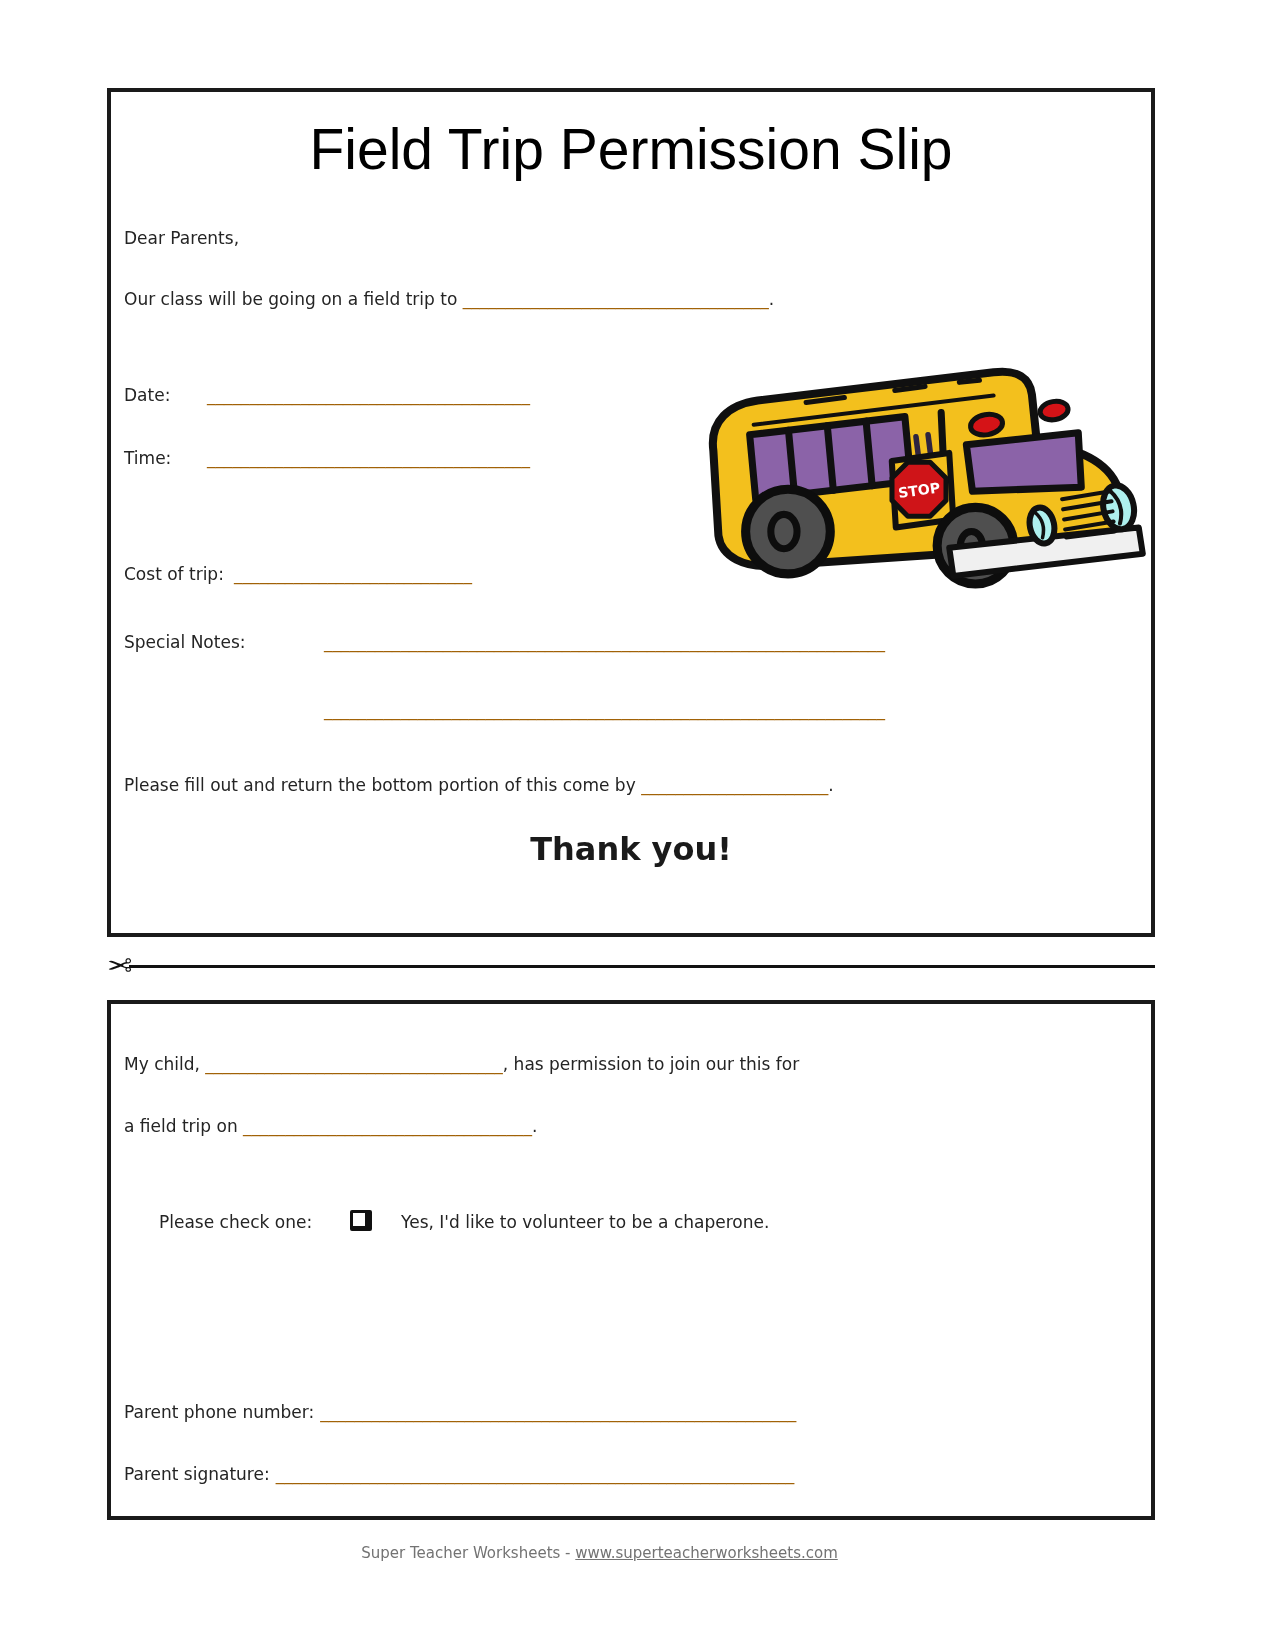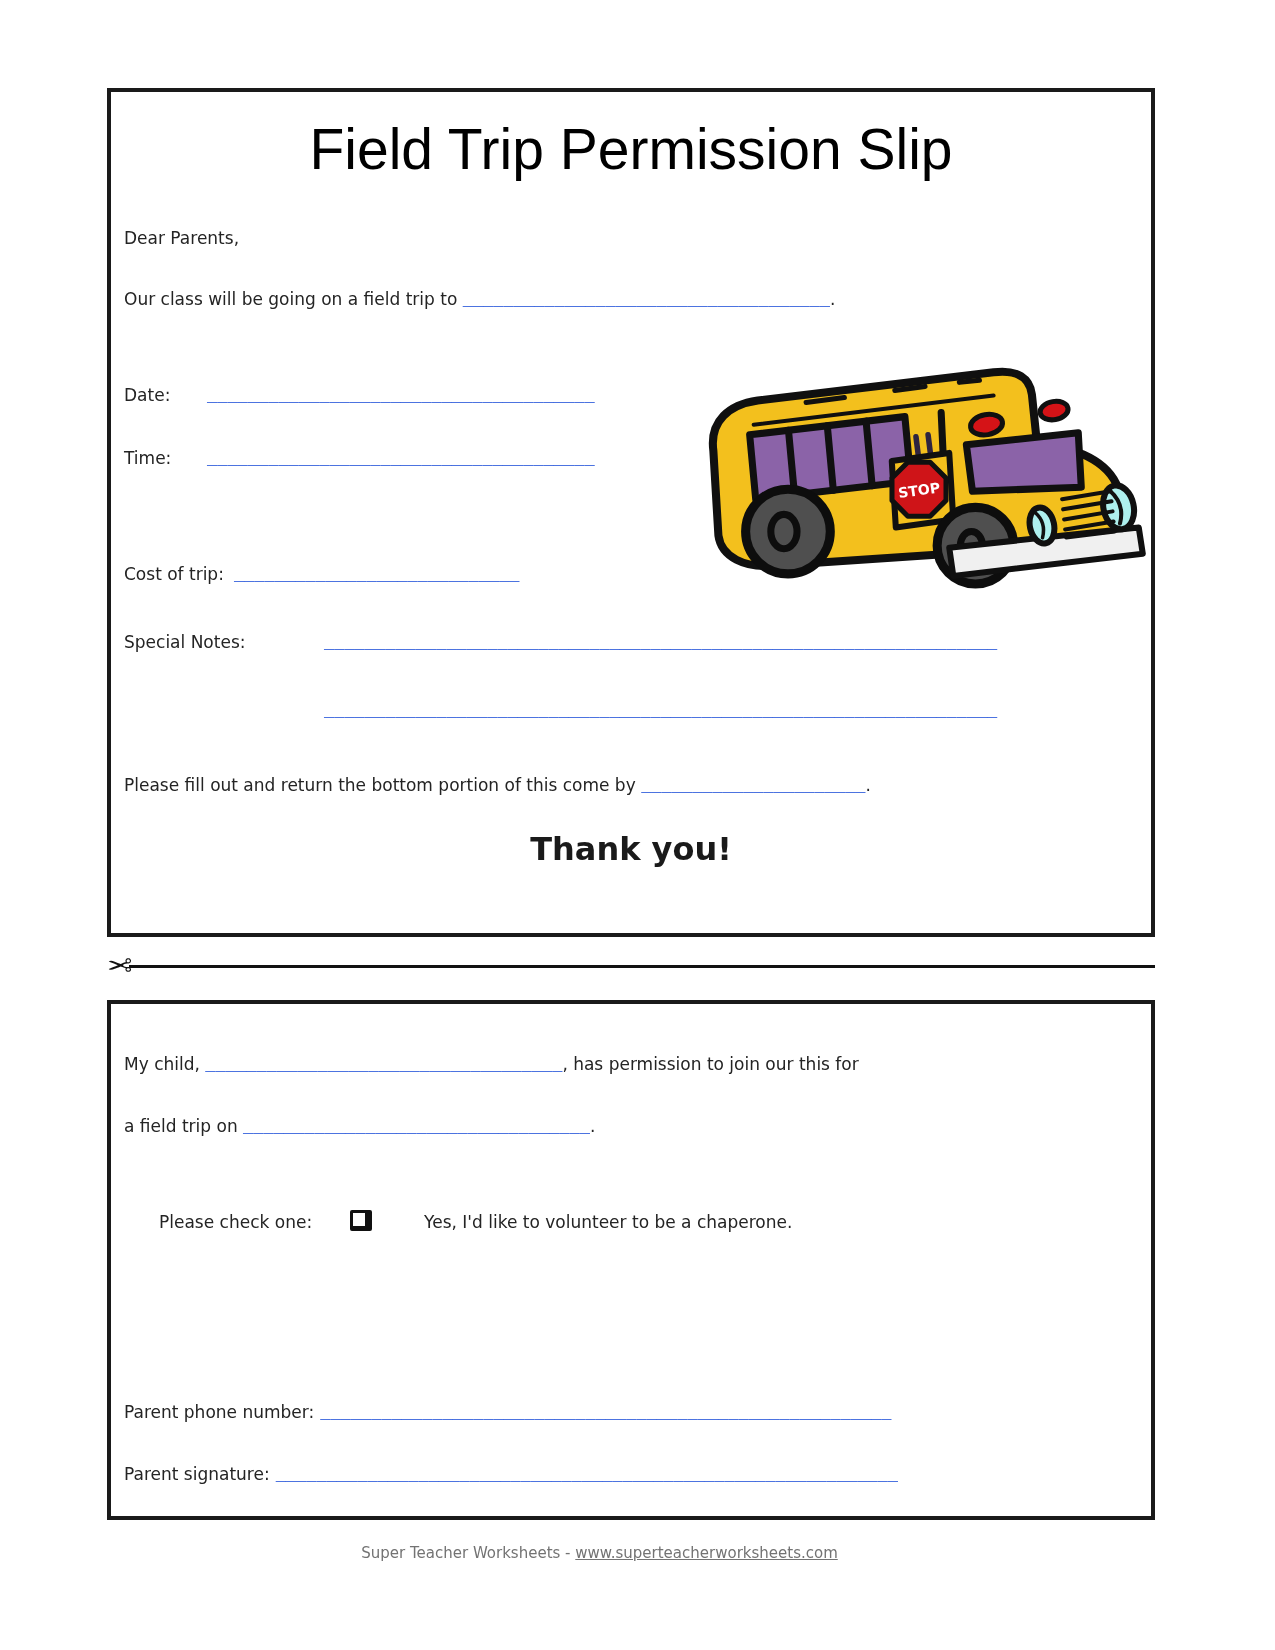--- a/index.html
+++ b/index.html
@@ -5,21 +5,21 @@
   html,body{margin:0;padding:0;background:#ffffff;}
   .page{position:relative;width:1199px;height:1650px;background:#ffffff;
         font-family:"DejaVu Sans",sans-serif;color:#1f1f1f;overflow:hidden;}
   .box{position:absolute;box-sizing:border-box;border:4px solid #1a1a1a;background:#ffffff;}
   .box-top{left:107px;top:88px;width:1048px;height:849px;}
   .box-bottom{left:107px;top:1000px;width:1048px;height:520px;}
   .form-title{position:absolute;left:0;right:0;top:24px;text-align:center;
         font-family:"Liberation Sans",sans-serif;font-size:57px;font-weight:400;
         color:#000;letter-spacing:0;white-space:nowrap;}
   .line{position:absolute;font-size:17px;line-height:1.2;white-space:nowrap;color:#242424;}
-  .blank{letter-spacing:0;color:#1d4ed8;font-family:Liberation Mono, monospace;}
+  .blank{letter-spacing:0;color:#a16207;}
   .slot83{display:inline-block;width:83px;}
   .slot200{display:inline-block;width:200px;}
   .gap10{margin-left:10px;}
   .thanks{position:absolute;left:0;right:0;top:738px;text-align:center;
         font-size:32px;font-weight:bold;color:#1a1a1a;}
   .bus{position:absolute;left:575px;top:246px;width:466px;height:252px;}
   .cut-row{position:absolute;left:107px;top:948px;width:1048px;height:36px;
         display:flex;align-items:center;}
   .scissors{font-size:30px;line-height:1;transform:scaleX(-1);color:#111;margin-right:-3px;}
   .cut-line{flex:1;border-top:3px solid #111;height:0;}
@@ -123,21 +123,21 @@
 
     <div class="line" style="left:13px;top:50px">
       <span>My child, </span><span class="blank">___________________________________</span><span>, has permission to join our this for</span>
     </div>
 
     <div class="line" style="left:13px;top:112px">
       <span>a field trip on </span><span class="blank">__________________________________</span><span>.</span>
     </div>
 
     <div class="line" style="left:48px;top:206px">
-      <span>Please check one:</span><span class="chk" style="margin-left:38px"></span><span style="margin-left:52px">Yes, I'd like to volunteer to be a chaperone.</span>
+      <span>Please check one:</span><span class="chk" style="margin-left:38px"></span><span style="margin-left:29px">Yes, I'd like to volunteer to be a chaperone.</span>
     </div>
 
 
 
     <div class="line" style="left:13px;top:398px">
       <span>Parent phone number:</span><span class="blank" style="margin-left:6px">________________________________________________________</span>
     </div>
 
     <div class="line" style="left:13px;top:460px">
       <span>Parent signature:</span><span class="blank" style="margin-left:6px">_____________________________________________________________</span>

